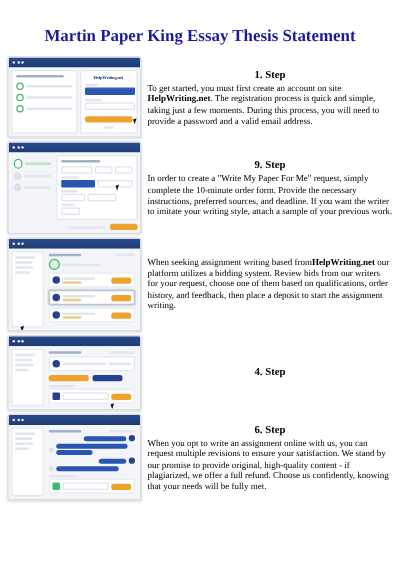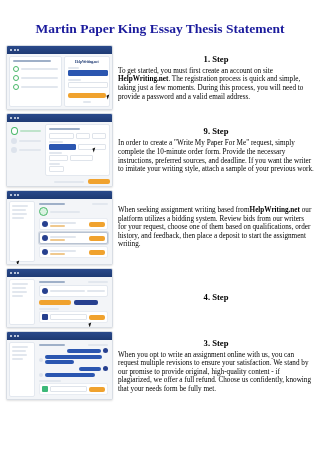--- a/index.html
+++ b/index.html
@@ -398,19 +398,19 @@
                   <span class="sq-g"></span>
                   <span class="field grow"></span>
                   <span class="btn-o" style="width:16px;"></span>
                 </div>
               </div>
             </div>
           </div>
         </div>
       </div>
       <div class="text-col">
-        <div class="step-head">3. Step</div>
-        <p class="step-body">When you opt to write an assignment online with us, you can request multiple revisions to ensure your satisfaction. We stand by our promise to provide original, high-quality content - if plagiarized, we offer a full refund. Choose us confidently, knowing that your needs form be fully met.</p>
+        <div class="step-head">6. Step</div>
+        <p class="step-body">When you opt to write an assignment online with us, you can request multiple revisions to ensure your satisfaction. We stand by our promise to provide original, high-quality content - if plagiarized, we offer a full refund. Choose us confidently, knowing that your needs will be fully met.</p>
       </div>
     </div>
 
   </div>
 </div>
 
 </body></html>

